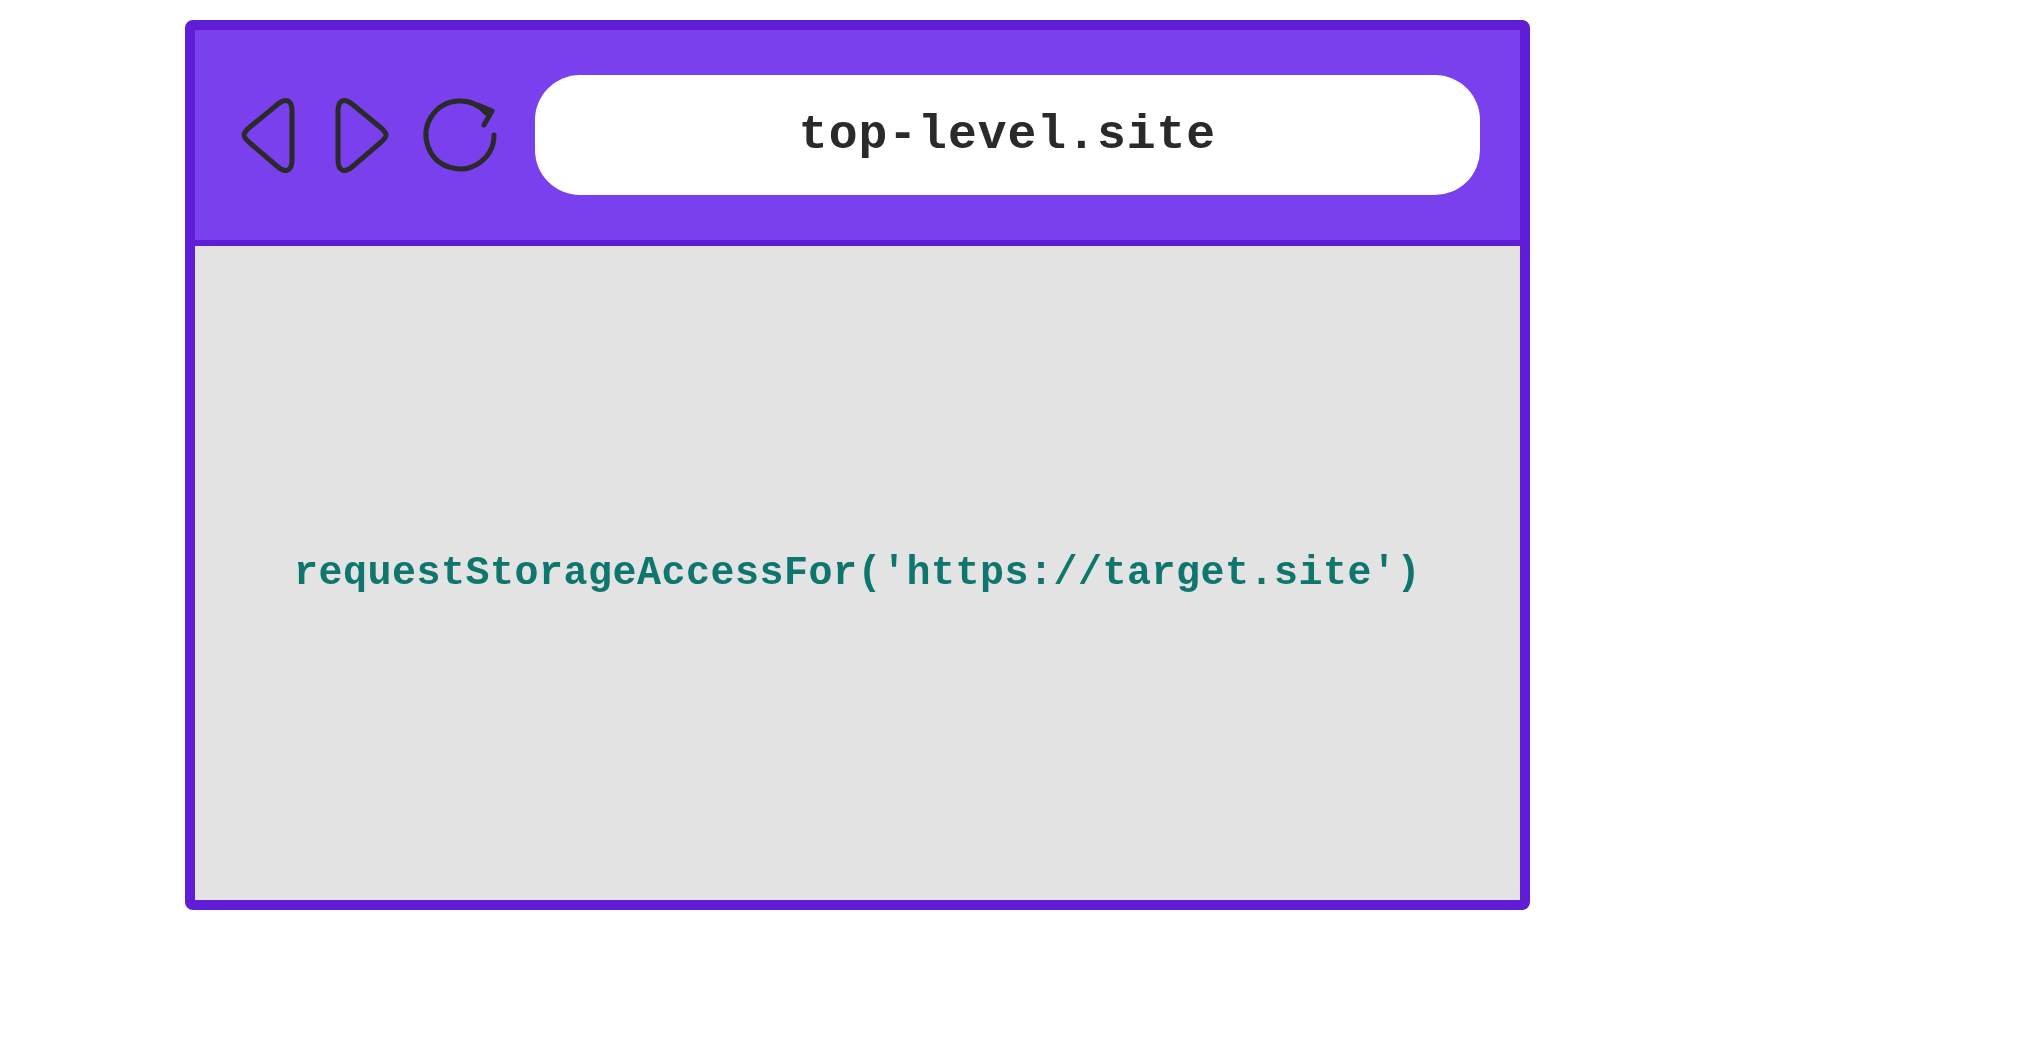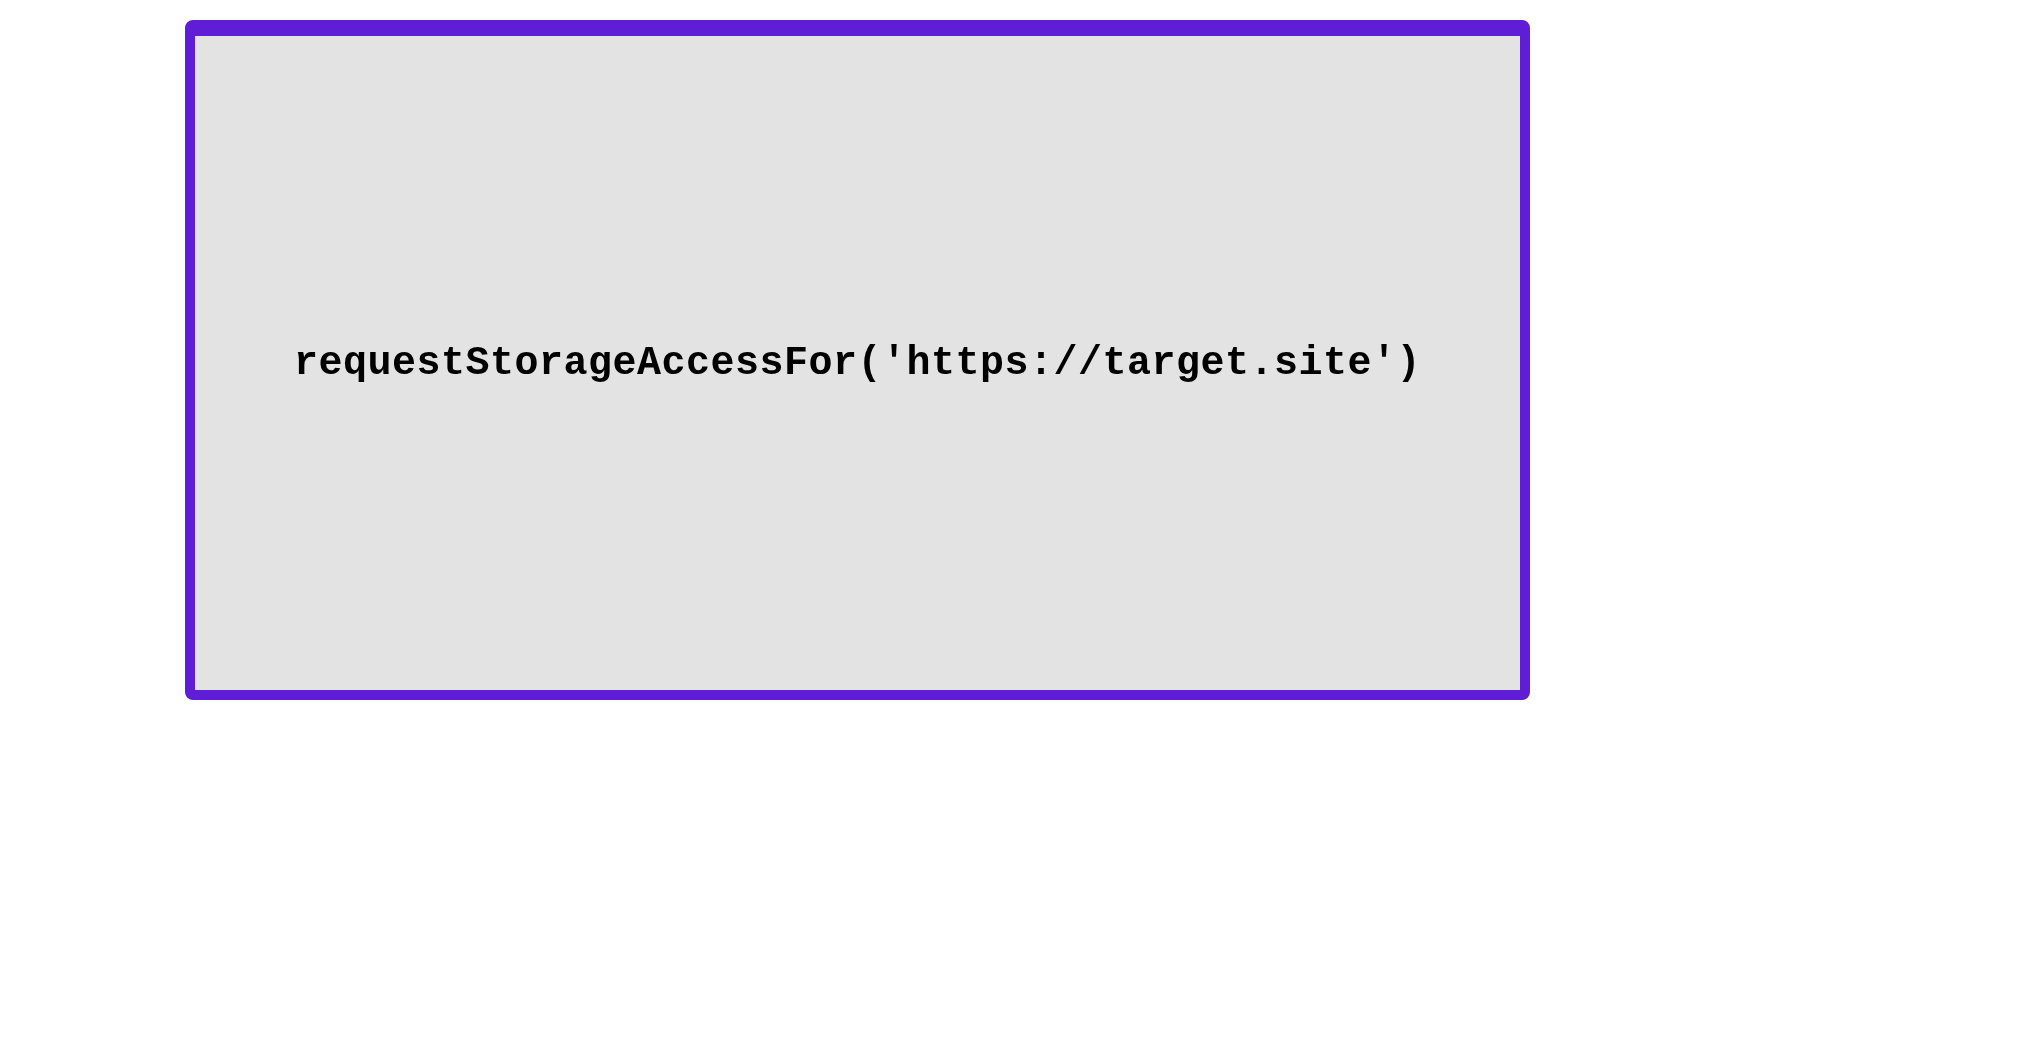--- a/index.html
+++ b/index.html
@@ -57,25 +57,48 @@
     background: #e3e3e3;
     height: 660px;
     display: flex;
     align-items: center;
     justify-content: center;
     border-top: 6px solid #5f1ed6;
   }
   .code-text {
     font-size: 40px;
     font-weight: bold;
-    color: #000000;
+    color: #0f766e;
     letter-spacing: 0.5px;
     white-space: pre;
   }
 </style>
 </head>
 <body>
 
 <div class="browser-window">
+  <div class="browser-chrome">
+    <div class="nav-icons">
+      <div class="nav-icon">
+        <svg width="60" height="85" viewBox="0 0 60 85">
+          <path d="M 48 8 Q 52 10 52 18 L 52 67 Q 52 75 48 77 Q 44 79 38 74 L 10 50 Q 4 45 4 42 Q 4 39 10 34 L 38 11 Q 44 6 48 8 Z" fill="none" stroke="#2a2a2a" stroke-width="5" stroke-linejoin="round"></path>
+        </svg>
+      </div>
+      <div class="nav-icon">
+        <svg width="60" height="85" viewBox="0 0 60 85">
+          <path d="M 12 8 Q 8 10 8 18 L 8 67 Q 8 75 12 77 Q 16 79 22 74 L 50 50 Q 56 45 56 42 Q 56 39 50 34 L 22 11 Q 16 6 12 8 Z" fill="none" stroke="#2a2a2a" stroke-width="5" stroke-linejoin="round"></path>
+        </svg>
+      </div>
+      <div class="nav-icon" style="width:90px;">
+        <svg width="85" height="85" viewBox="0 0 85 85">
+          <path d="M 68 20 A 34 34 0 1 0 76 42" fill="none" stroke="#2a2a2a" stroke-width="5" stroke-linecap="round"></path>
+          <path d="M 60 12 L 74 18 L 66 32" fill="none" stroke="#2a2a2a" stroke-width="5" stroke-linecap="round" stroke-linejoin="round"></path>
+        </svg>
+      </div>
+    </div>
+    <div class="address-bar">
+      <span>top-level.site</span>
+    </div>
+  </div>
   <div class="browser-content">
     <div class="code-text">requestStorageAccessFor('https://target.site')</div>
   </div>
 </div>
 
 </body></html>

